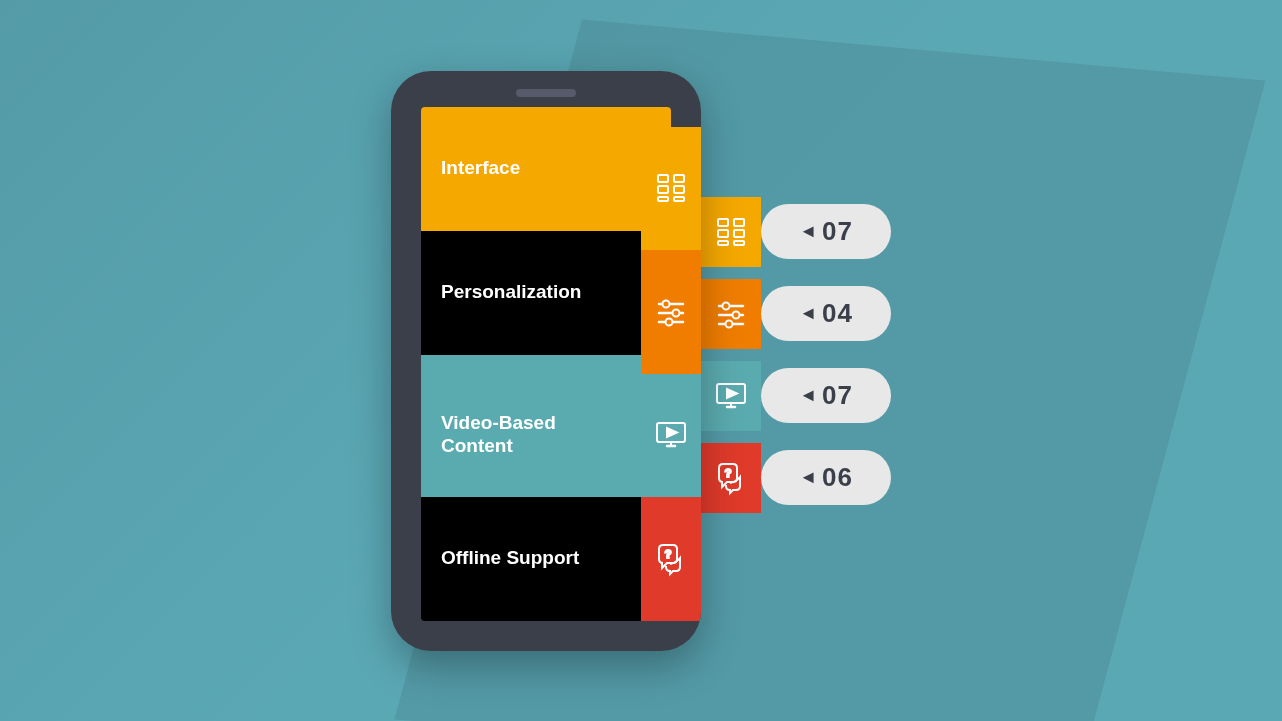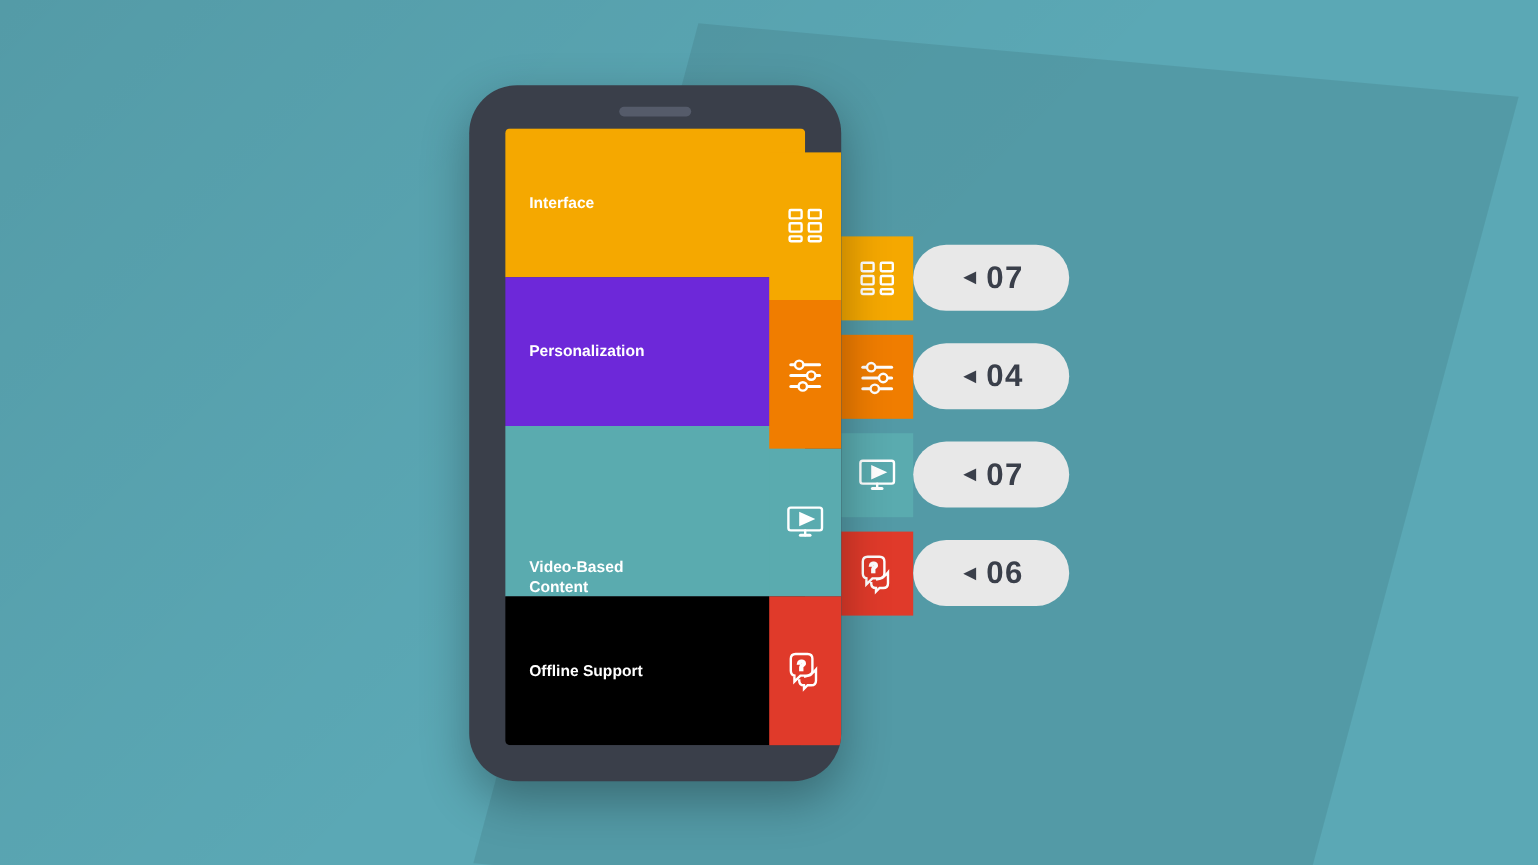--- a/index.html
+++ b/index.html
@@ -61,26 +61,26 @@
     .menu-row {
       flex: 1;
       display: flex;
       align-items: center;
       padding-left: 20px;
     }
 
     .menu-row-label {
       color: white;
       font-weight: bold;
-      font-size: 13px;
+      font-size: 19px;
       line-height: 1.2;
     }
 
     .row-interface { background: #f5a800; }
-    .row-personalization { background: #6d28d9; }
+    .row-personalization { background: #000000; text-decoration: underline; }
     .row-video { background: #5aabaf; }
     .row-offline { background: #000000; }
 
     
     .icon-col {
       position: absolute;
       right: 0;
       top: 56px; 
       bottom: 30px;
       width: 60px;
@@ -195,21 +195,21 @@
     <div class="phone-screen">
 
       <div class="menu-row row-interface">
         <span class="menu-row-label">Interface</span>
       </div>
 
       <div class="menu-row row-personalization">
         <span class="menu-row-label">Personalization</span>
       </div>
 
-      <div class="menu-row row-video" style="align-items: flex-end; padding-top: 18px; padding-left: 20px;">
+      <div class="menu-row row-video" style="align-items: center; padding-top: 18px; padding-left: 20px;">
         <span class="menu-row-label">Video-Based<br>Content</span>
       </div>
 
       <div class="menu-row row-offline">
         <span class="menu-row-label">Offline Support</span>
       </div>
     </div>
 
     <div class="icon-col">
 

